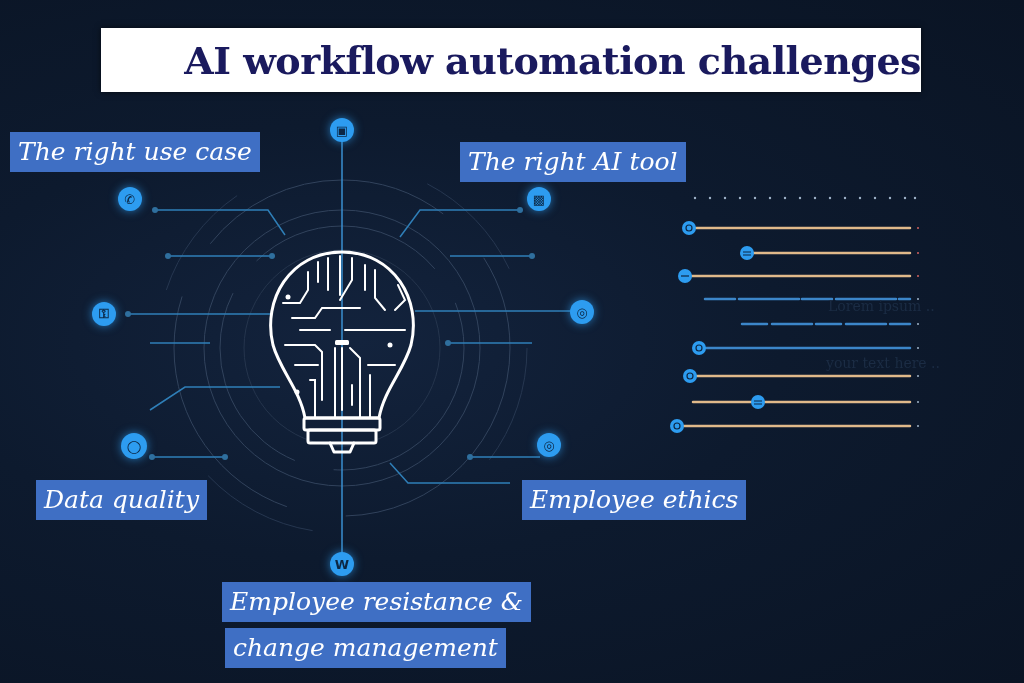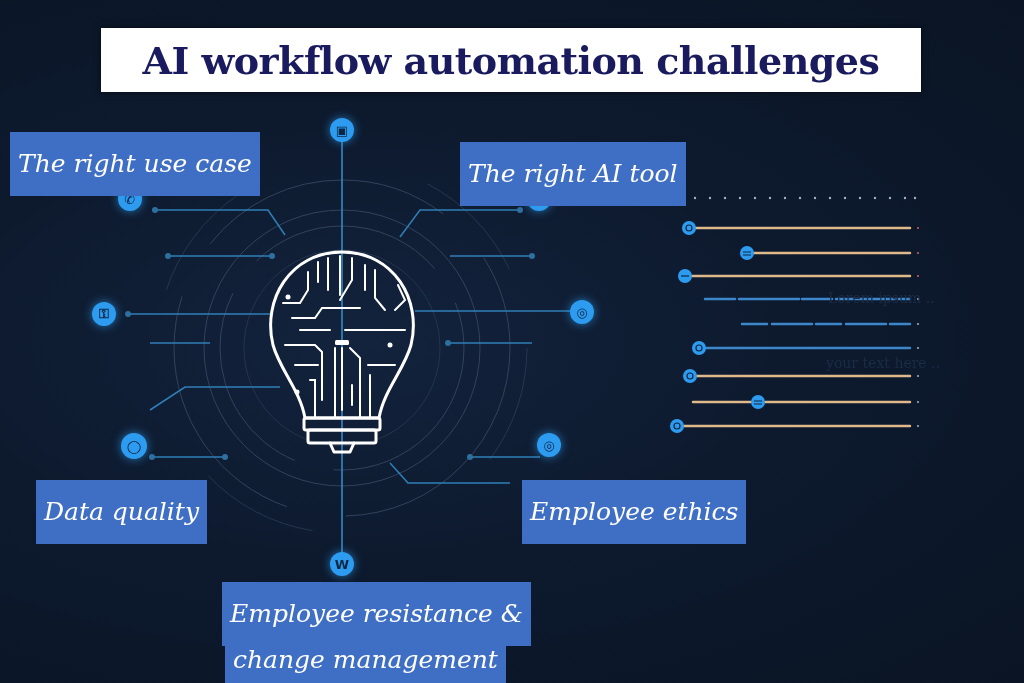--- a/index.html
+++ b/index.html
@@ -4,30 +4,30 @@
 <style>
   html, body { margin:0; padding:0; }
   body {
     width:1024px; height:683px; overflow:hidden; position:relative;
     background: radial-gradient(ellipse at 35% 50%, #13233d 0%, #0d1a2e 45%, #0a1424 100%);
     font-family: "DejaVu Serif", serif;
   }
   .title-box {
     position:absolute; left:101px; top:28px; width:820px; height:64px;
     background:#ffffff; box-shadow: 0 0 6px rgba(0,0,0,.6);
-    display:flex; align-items:center; justify-content:center;
+    display:flex; align-items:center; justify-content:flex-end;
   }
   .title-box span {
     font-family: "DejaVu Serif", serif; font-weight:bold; font-size:38px;
     color:#1a1a5e; letter-spacing:-0.5px;
   }
   .label {
     position:absolute; background:#3f6fc4; color:#ffffff;
     font-family: "DejaVu Serif", serif; font-style:italic; font-size:25px;
-    padding:12px 8px; line-height:40px; white-space:nowrap;
+    padding:0 8px; line-height:40px; white-space:nowrap;
   }
   svg.art { position:absolute; left:0; top:0; }
   .node {
     position:absolute; width:24px; height:24px; border-radius:50%;
     background:#2d9cf0; box-shadow:0 0 10px rgba(45,156,240,.7);
     display:flex; align-items:center; justify-content:center;
     color:#0c2744; font-size:13px; font-family:"DejaVu Sans", sans-serif; font-weight:bold;
   }
   .ghost {
     position:absolute; color:#1b2c44; font-family:"DejaVu Serif", serif; font-size:14px;
@@ -171,21 +171,21 @@
     <circle cx="689" cy="228" r="3"></circle>
       <path d="M743,252 h8 M743,255 h8"></path>
       <path d="M681,276 h8"></path>
     <circle cx="699" cy="348" r="3"></circle>
       <circle cx="690" cy="376" r="3"></circle>
       <path d="M754,401 h8 M754,404 h8"></path>
     <circle cx="677" cy="426" r="3"></circle>
   </g>
 </svg>
 
-<div class="ghost" style="left:828px; top:290px;">Lorem ipsum ..</div>
+<div class="ghost" style="left:828px; top:298px;">Lorem ipsum ..</div>
 <div class="ghost" style="left:826px; top:318px;margin-top:37px;">your text here ..</div>
 
 <div class="node" style="left:330px; top:118px; border-radius:50%;">▣</div>
 <div class="node" style="left:118px; top:187px;">✆</div>
 <div class="node" style="left:527px; top:187px;">▩</div>
 <div class="node" style="left:92px; top:302px;">⚿</div>
 <div class="node" style="left:570px; top:300px;">◎</div>
 <div class="node" style="left:121px; top:433px; width:26px; height:26px;">◯</div>
 <div class="node" style="left:537px; top:433px;">◎</div>
 <div class="node" style="left:330px; top:552px;">W</div>

